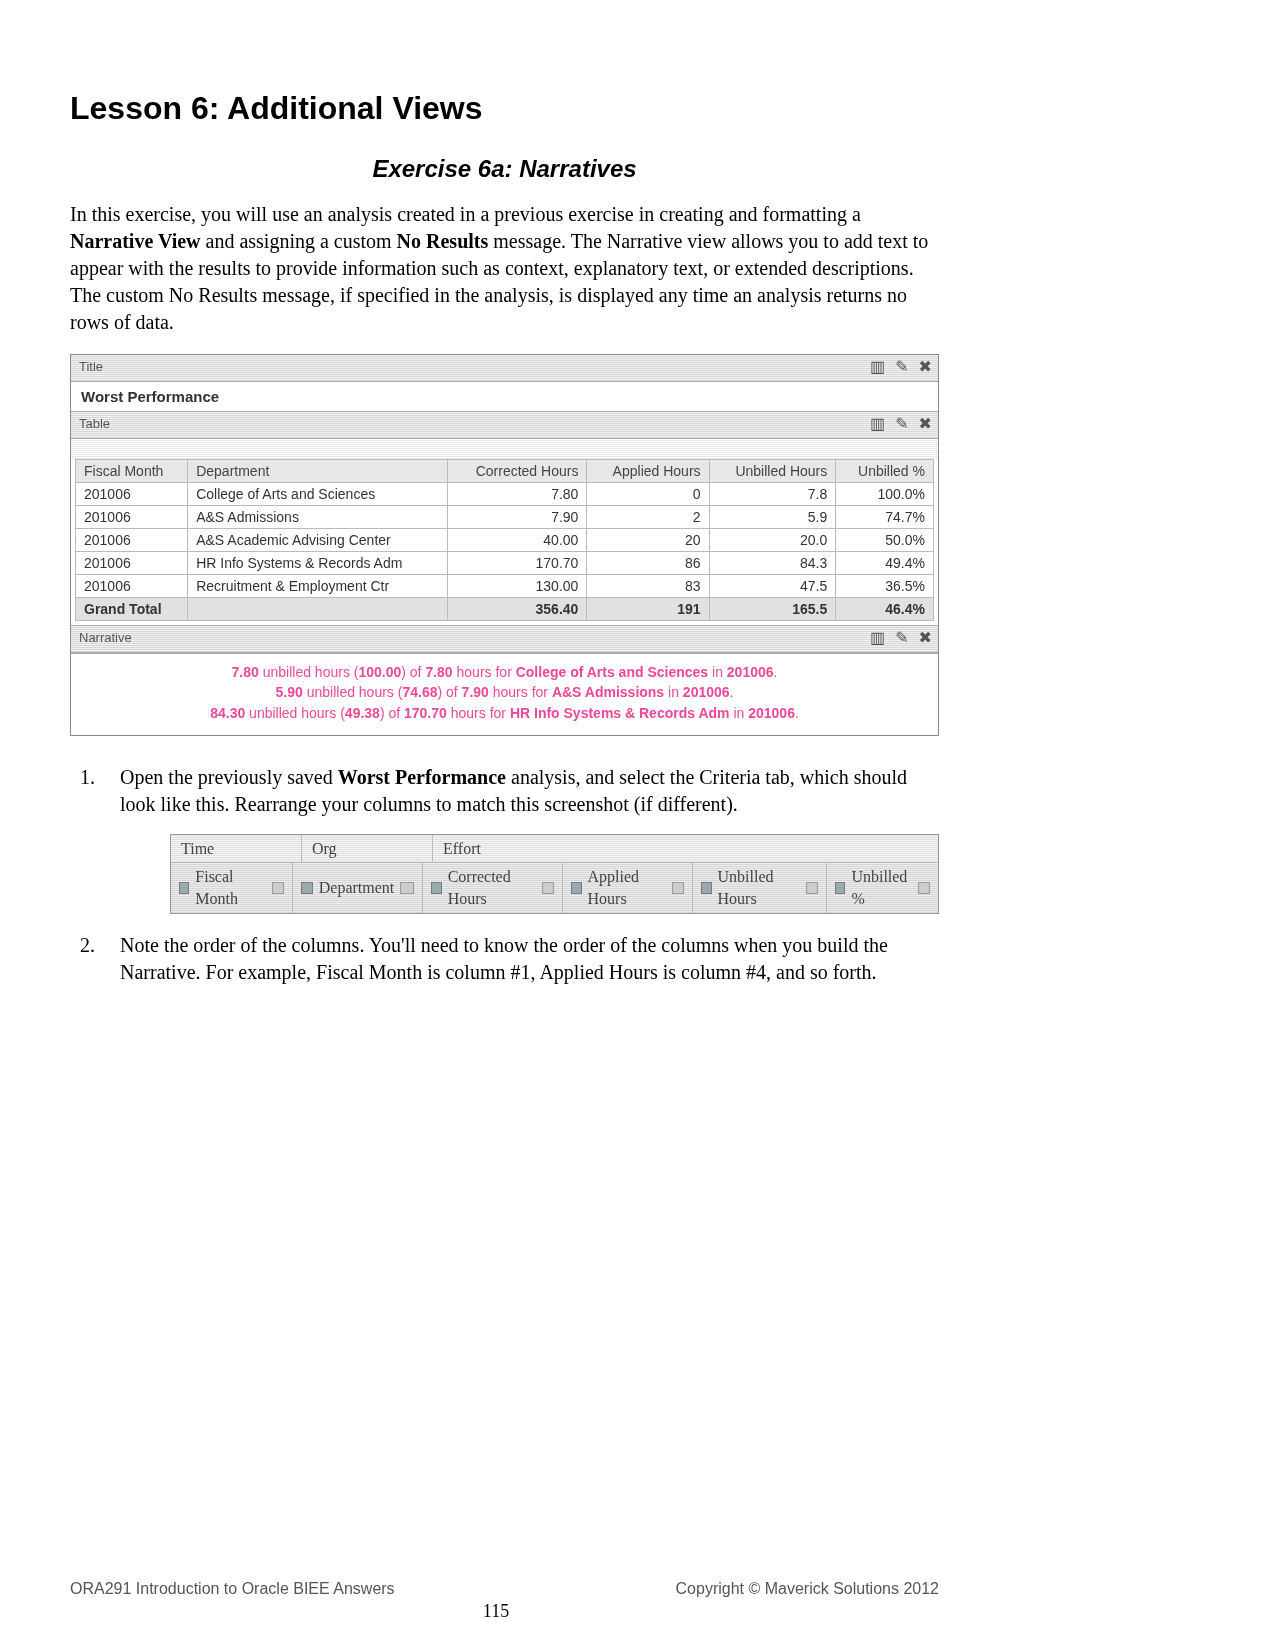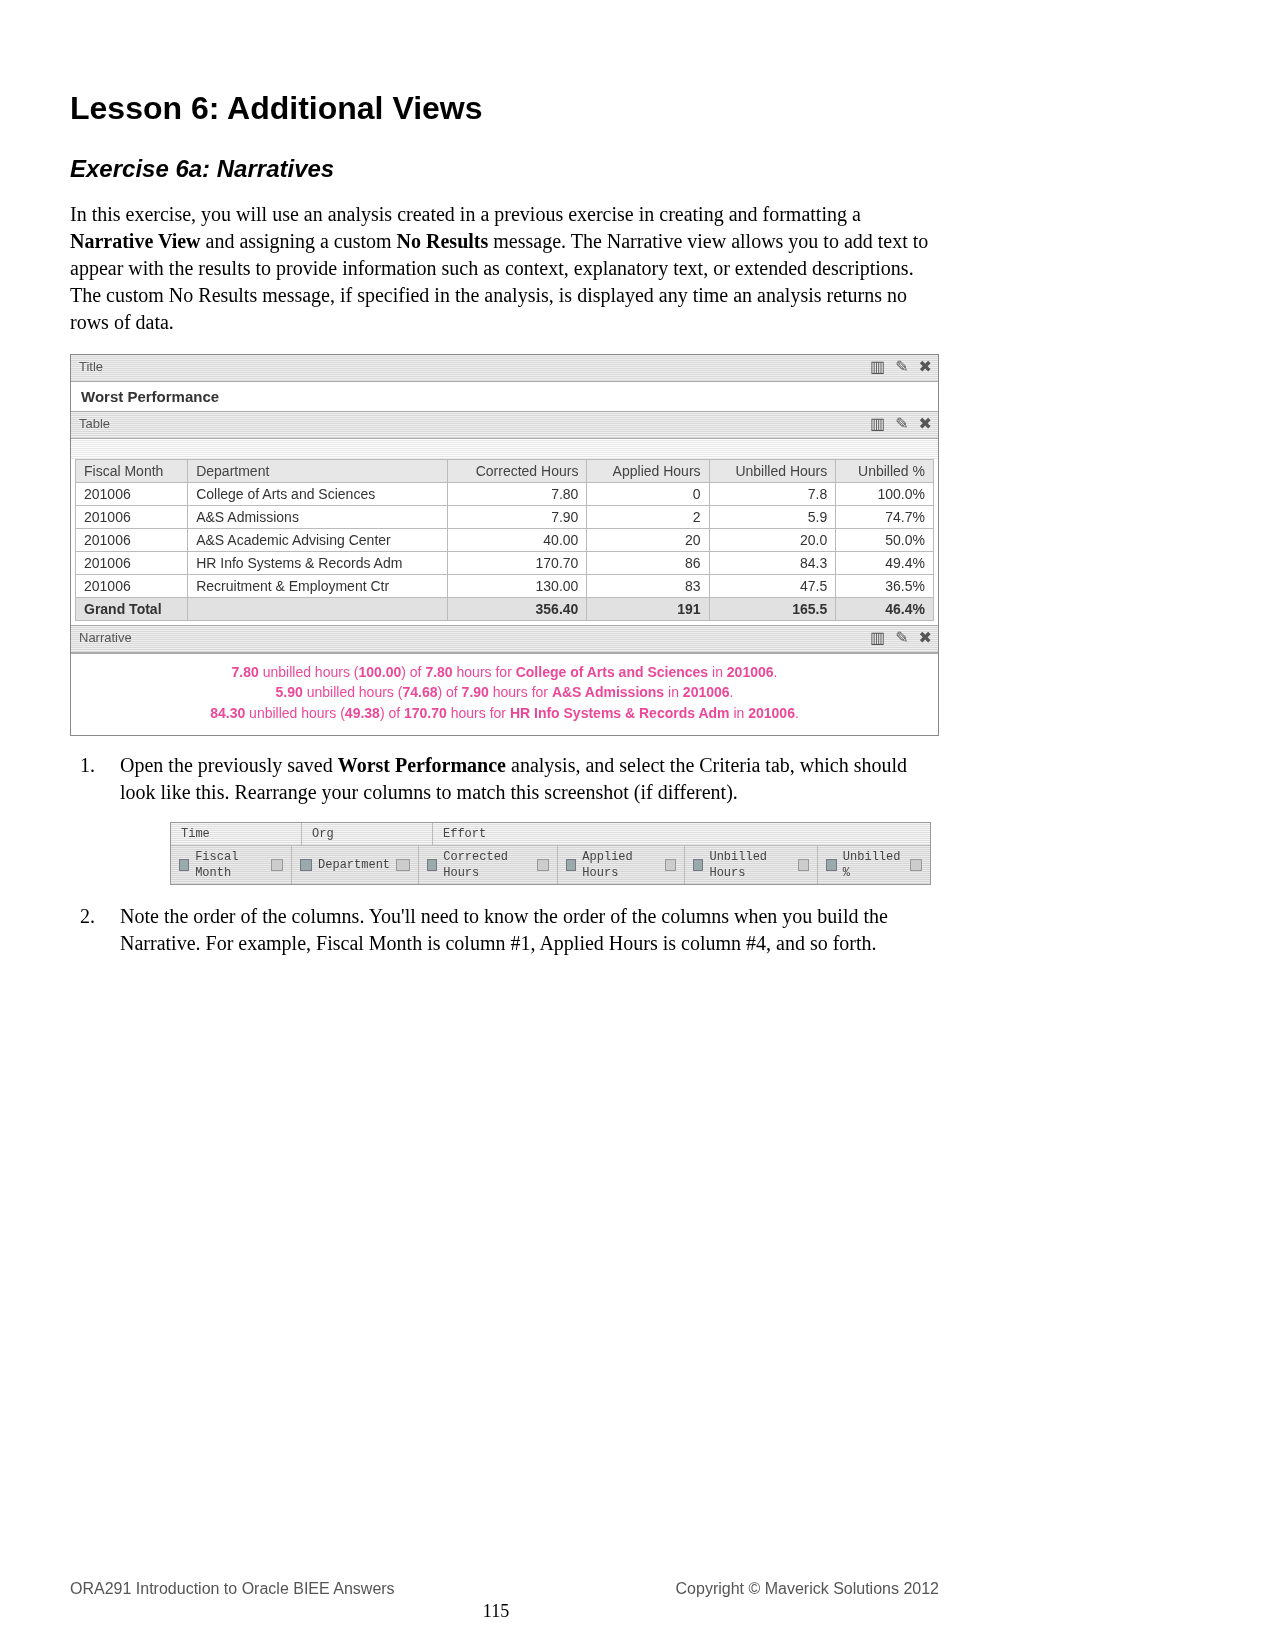--- a/index.html
+++ b/index.html
@@ -22,36 +22,37 @@
     font-weight: 700;
     font-size: 32px;
     margin: 0 0 28px 0;
   }
   h2.exercise {
     font-family: Arial, Helvetica, sans-serif;
     font-weight: 700;
     font-style: italic;
     font-size: 24px;
     margin: 0 0 18px 0;
+    text-align: center;
   }
   p.body {
     margin: 0 0 18px 0;
     line-height: 1.35;
   }
   p.body .b { font-weight: 700; }
 
   
   .shot {
     border: 1px solid #888;
     background:
       repeating-linear-gradient(0deg, #e7e7e7 0 1px, #fff 1px 2px);
     font-family: Verdana, Arial, sans-serif;
     font-size: 14px;
     color: #333;
-    margin-bottom: 16px;
+    margin-bottom: 28px;
   }
   .view-hdr {
     position: relative;
     border-bottom: 1px solid #aaa;
     padding: 4px 8px;
     background:
       repeating-linear-gradient(0deg, #d8d8d8 0 1px, #f0f0f0 1px 2px);
     color: #555;
     font-size: 13px;
     height: 18px;
@@ -120,24 +121,24 @@
   }
   ol.steps > li {
     margin-bottom: 18px;
     padding-left: 20px;
     line-height: 1.35;
   }
   ol.steps .b { font-weight: 700; }
 
   
   .criteria-shot {
-    margin: 16px 8px 4px 50px;
+    margin: 16px 0 4px 50px;
     border: 1px solid #999;
-    font-family: Liberation Mono, monospace;
-    font-size: 12px;
+    font-family: Liberation Serif, serif;
+    font-size: 16px;
     color: #444;
   }
   .criteria-groups {
     display: flex;
     background:
       repeating-linear-gradient(0deg, #e0e0e0 0 1px, #f5f5f5 1px 2px);
   }
   .criteria-groups .grp {
     border-right: 1px solid #bbb;
     padding: 3px 10px;

